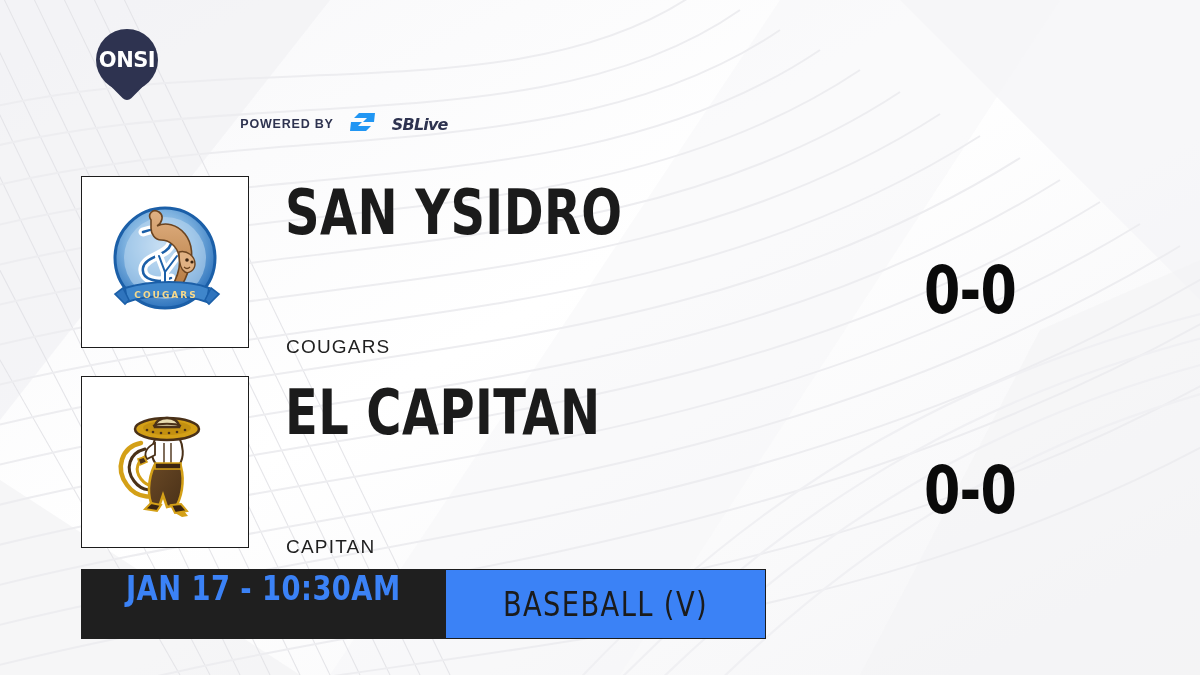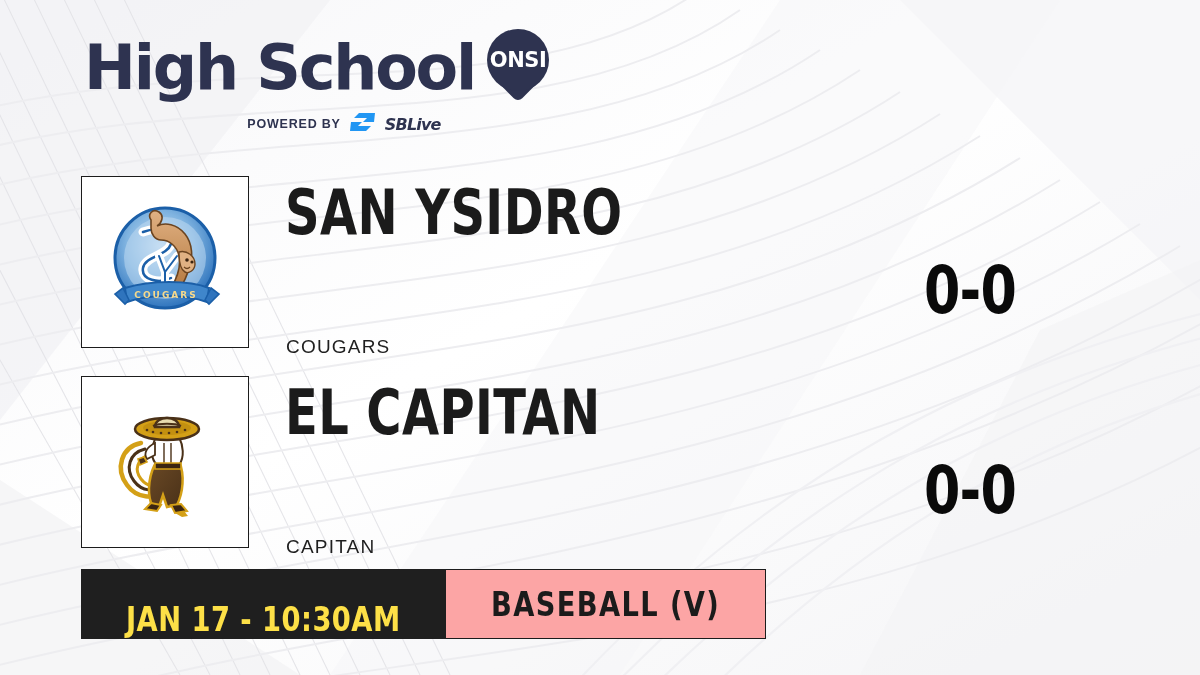--- a/index.html
+++ b/index.html
@@ -88,21 +88,21 @@
     font-weight: 700;
     font-size: 21px;
     line-height: 20px;
     letter-spacing: -0.5px;
   }
 
   .powered-row {
     display: flex;
     align-items: center;
     justify-content: center;
-    gap: 9px;
+    gap: 16px;
     margin-top: 6px;
     padding-left: 90px;
   }
   .powered-label {
     font-family: "Liberation Sans", sans-serif;
     font-weight: 700;
     font-size: 12.5px;
     letter-spacing: 0.8px;
     color: #2e3350;
   }
@@ -183,43 +183,43 @@
   
   .info-bar {
     position: absolute;
     left: 81px;
     top: 569px;
     display: flex;
     height: 70px;
   }
   .info-datetime {
     background: #1f1f1f;
-    color: #fde047;
+    color: #3b82f6;
     width: 365px;
     display: flex;
-    align-items: flex-end;
+    align-items: flex-start;
     justify-content: center;
     font-family: "DejaVu Sans Condensed", "Liberation Sans Narrow", "Liberation Sans", sans-serif;
     font-weight: 700;
     font-size: 33px;
     letter-spacing: 0.5px;
     white-space: nowrap;
   }
   .info-datetime span { transform: scaleX(0.92); display:inline-block; }
   .info-sport {
-    background: #fca5a5;
+    background: #3b82f6;
     border: 1.5px solid #1c1c1c;
     border-left: none;
     color: #1b1b1b;
     width: 320px;
     display: flex;
     align-items: center;
     justify-content: center;
     font-family: "DejaVu Sans Condensed", "Liberation Sans Narrow", "Liberation Sans", sans-serif;
-    font-weight: 700;
+    font-weight: 400;
     font-size: 33px;
     letter-spacing: 1.5px;
     white-space: nowrap;
   }
   .info-sport span { transform: scaleX(0.92); display:inline-block; }
 </style>
 </head>
 <body>
 
 <div id="stage">
@@ -283,21 +283,20 @@
           <path d="M600,700 C800,490 1010,375 1280,320"></path>
           <path d="M640,700 C840,500 1040,392 1300,342"></path>
           <path d="M700,700 C880,520 1070,412 1320,366"></path>
         </g>
       </g>
     </svg>
   </div>
 
   <div class="logo-block">
     <div class="logo-row">
-      <div class="logo-word">High School</div>
       <div class="pin-badge">
         <div class="pin-tip"></div>
         <div class="pin-shape"></div>
         <div class="pin-text">
           <span>ON</span>
           <span>SI</span>
         </div>
       </div>
     </div>
     <div class="powered-row">

